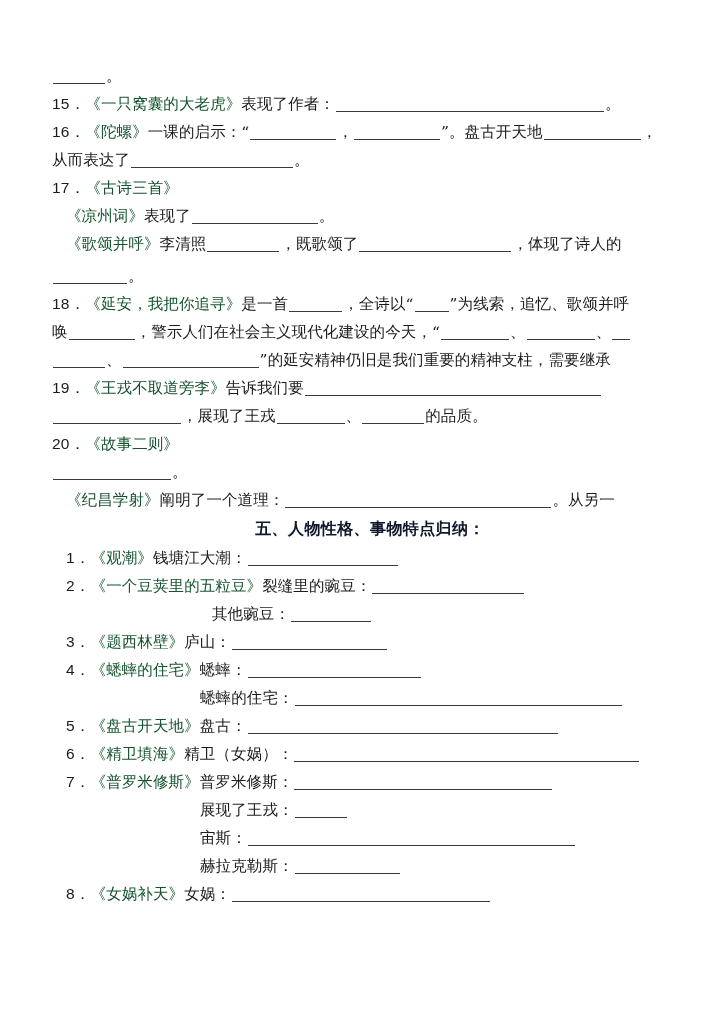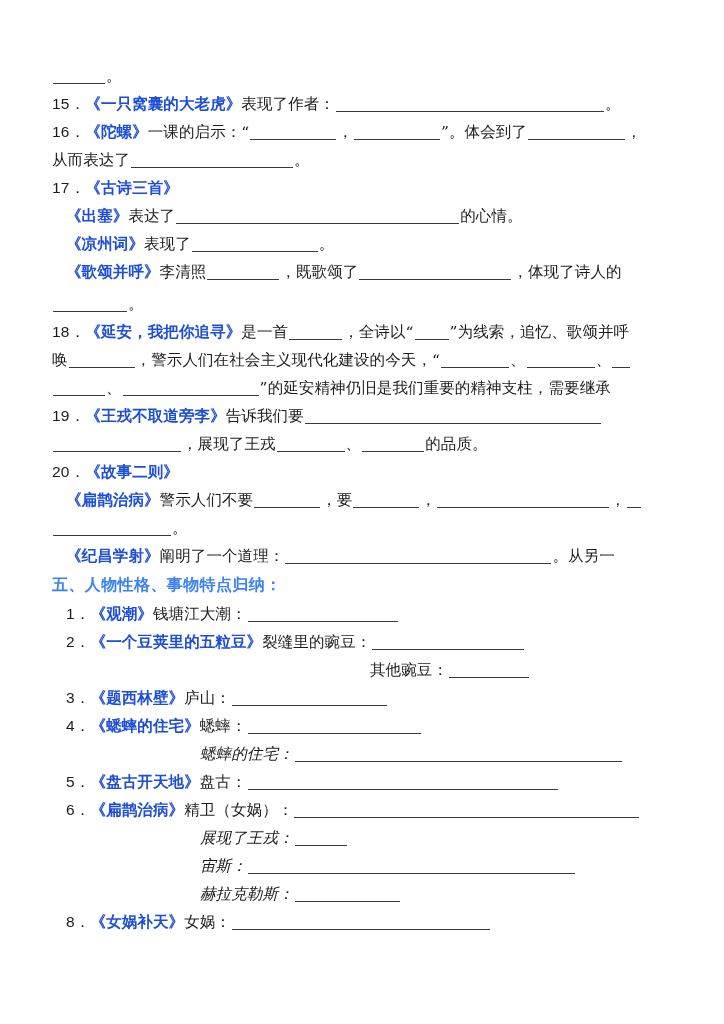--- a/index.html
+++ b/index.html
@@ -23,73 +23,71 @@
   }
   .line {
     font-size: 15.5px;
     line-height: 28px;
     white-space: nowrap;
     letter-spacing: 0.1px;
   }
 
   
   .green {
-    color: #1d4ed8;
-    font-weight: bold;
+    color: #14532d;
+    font-weight: normal;
   }
   .red-head {
-    color: #3b82f6;
+    color: #0f172a;
     font-weight: bold;
     font-size: 16px;
     line-height: 30px;
     letter-spacing: 0.4px;
+    text-align: center;
   }
   .num {
     font-family: Liberation Sans, sans-serif;
     letter-spacing: 0.2px;
   }
 
   
   .blank {
     display: inline-block;
     border-bottom: 1.1px solid #3a3a3a;
     height: 14px;
     vertical-align: -3px;
     margin: 0 1px;
   }
 
   .indent-1 { padding-left: 14px; }
-  .sub-indent { padding-left: 160px; text-align: center; }
-  .sub-indent-b { padding-left: 148px; font-style: italic; }
+  .sub-indent { padding-left: 160px; }
+  .sub-indent-b { padding-left: 148px; }
 </style>
 </head>
 <body>
 
 <div class="page">
 
   <div class="line">
     <span class="blank" style="width:52px"></span><span>。</span>
   </div>
 
   <div class="line">
     <span class="num">15．</span><span class="green">《一只窝囊的大老虎》</span><span>表现了作者：</span><span class="blank" style="width:268px"></span><span>。</span>
   </div>
 
   <div class="line">
-    <span class="num">16．</span><span class="green">《陀螺》</span><span>一课的启示：“</span><span class="blank" style="width:86px"></span><span>，</span><span class="blank" style="width:86px"></span><span>”。体会到了</span><span class="blank" style="width:97px"></span><span>，</span>
+    <span class="num">16．</span><span class="green">《陀螺》</span><span>一课的启示：“</span><span class="blank" style="width:86px"></span><span>，</span><span class="blank" style="width:86px"></span><span>”。盘古开天地</span><span class="blank" style="width:97px"></span><span>，</span>
   </div>
   <div class="line">
     <span>从而表达了</span><span class="blank" style="width:162px"></span><span>。</span>
   </div>
 
   <div class="line">
     <span class="num">17．</span><span class="green">《古诗三首》</span>
-  </div>
-  <div class="line indent-1">
-    <span class="green">《出塞》</span><span>表达了</span><span class="blank" style="width:283px"></span><span>的心情。</span>
   </div>
   <div class="line indent-1">
     <span class="green">《凉州词》</span><span>表现了</span><span class="blank" style="width:126px"></span><span>。</span>
   </div>
   <div class="line indent-1">
     <span class="green">《歌颂并呼》</span><span>李清照</span><span class="blank" style="width:72px"></span><span>，既歌颂了</span><span class="blank" style="width:152px"></span><span>，体现了诗人的</span>
   </div>
   <div class="line" style="padding-top:4px">
     <span class="blank" style="width:74px"></span><span>。</span>
   </div>
@@ -106,23 +104,20 @@
 
   <div class="line">
     <span class="num">19．</span><span class="green">《王戎不取道旁李》</span><span>告诉我们要</span><span class="blank" style="width:296px"></span>
   </div>
   <div class="line">
     <span class="blank" style="width:128px"></span><span>，展现了王戎</span><span class="blank" style="width:68px"></span><span>、</span><span class="blank" style="width:62px"></span><span>的品质。</span>
   </div>
 
   <div class="line">
     <span class="num">20．</span><span class="green">《故事二则》</span>
-  </div>
-  <div class="line indent-1">
-    <span class="green">《扁鹊治病》</span><span>警示人们不要</span><span class="blank" style="width:66px"></span><span>，要</span><span class="blank" style="width:66px"></span><span>，</span><span class="blank" style="width:172px"></span><span>，</span><span class="blank" style="width:14px"></span>
   </div>
   <div class="line">
     <span class="blank" style="width:118px"></span><span>。</span>
   </div>
   <div class="line indent-1">
     <span class="green">《纪昌学射》</span><span>阐明了一个道理：</span><span class="blank" style="width:266px"></span><span>。从另一</span>
   </div>
 
   <div class="red-head">五、人物性格、事物特点归纳：</div>
 
@@ -146,23 +141,26 @@
   </div>
   <div class="line sub-indent-b">
     <span>蟋蟀的住宅：</span><span class="blank" style="width:327px"></span>
   </div>
 
   <div class="line indent-1">
     <span class="num">5．</span><span class="green">《盘古开天地》</span><span>盘古：</span><span class="blank" style="width:310px"></span>
   </div>
 
   <div class="line indent-1">
-    <span class="num">6．</span><span class="green">《扁鹊治病》</span><span>精卫（女娲）：</span><span class="blank" style="width:345px"></span>
+    <span class="num">6．</span><span class="green">《精卫填海》</span><span>精卫（女娲）：</span><span class="blank" style="width:345px"></span>
   </div>
 
+  <div class="line indent-1">
+    <span class="num">7．</span><span class="green">《普罗米修斯》</span><span>普罗米修斯：</span><span class="blank" style="width:258px"></span>
+  </div>
   <div class="line sub-indent-b">
     <span>展现了王戎：</span><span class="blank" style="width:52px"></span>
   </div>
   <div class="line sub-indent-b">
     <span>宙斯：</span><span class="blank" style="width:327px"></span>
   </div>
   <div class="line sub-indent-b">
     <span>赫拉克勒斯：</span><span class="blank" style="width:105px"></span>
   </div>
 

